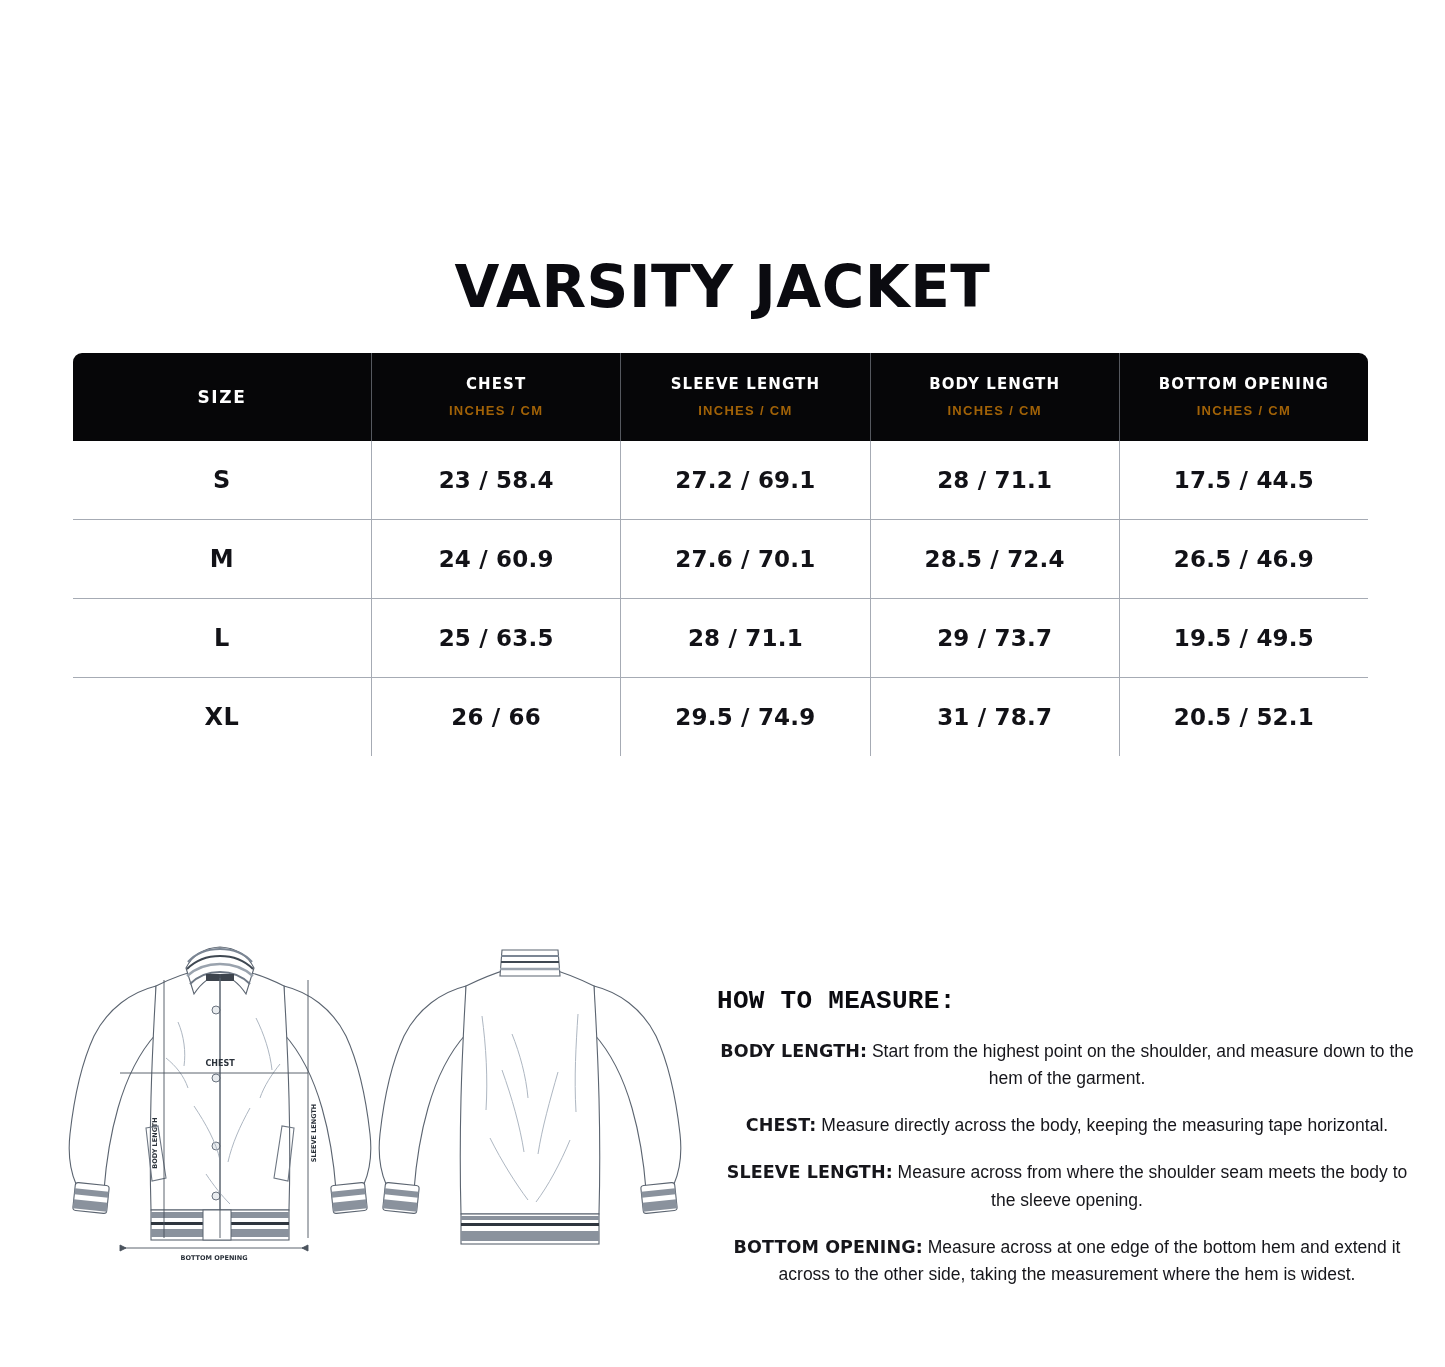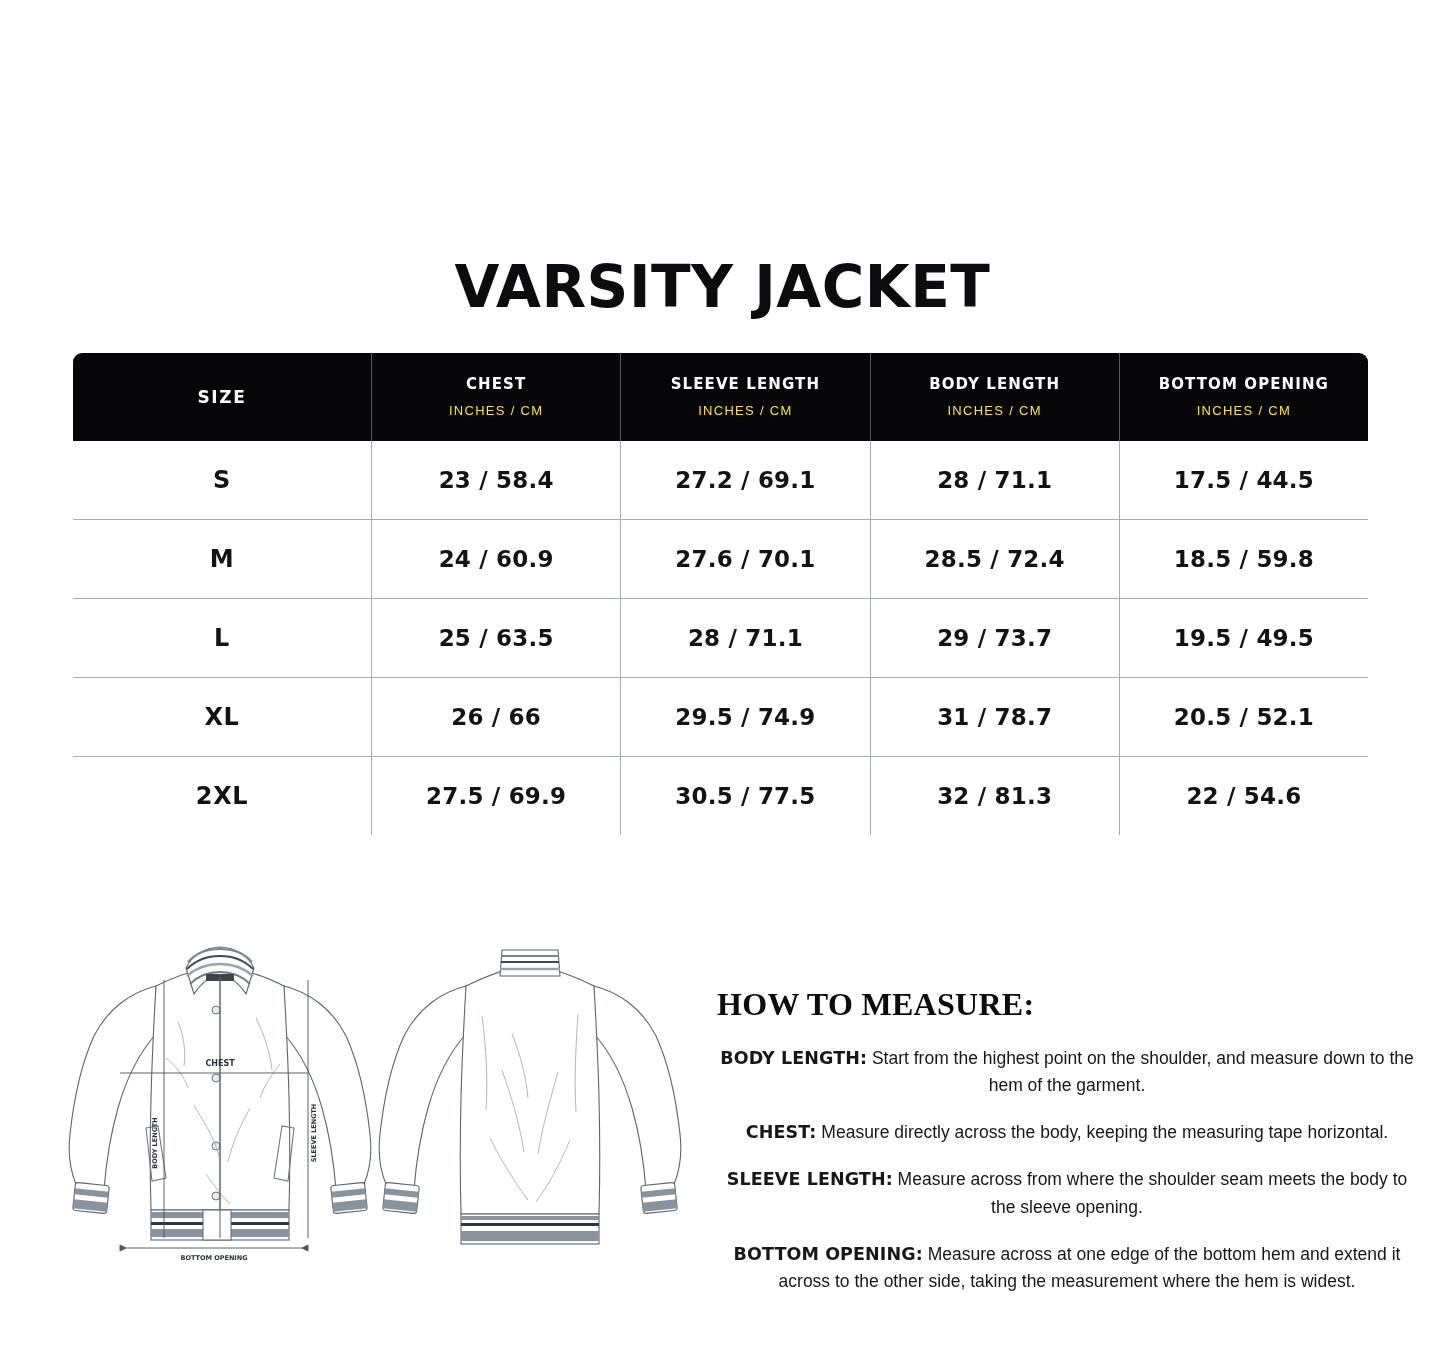--- a/index.html
+++ b/index.html
@@ -69,24 +69,24 @@
     display: block;
     font-size: 15px;
     font-weight: 800;
     letter-spacing: 1.1px;
     font-family: "DejaVu Sans", sans-serif;
     line-height: 1.1;
   }
   .th-sub {
     display: block;
     font-size: 13px;
-    font-weight: 400;
+    font-weight: 700;
     letter-spacing: 1.3px;
     margin-top: 11px;
-    color: #fde047;
+    color: #a16207;
     font-family: "Liberation Sans", sans-serif;
   }
   .th-size .th-main {
     font-size: 17px;
     letter-spacing: 1.6px;
   }
 
   .size-table tbody td {
     height: 78px;
     padding: 0;
@@ -127,25 +127,25 @@
   .figure svg { display: block; width: 100%; height: 100%; }
 
   
   .measure {
     position: absolute;
     left: 717px;
     top: 986px;
     width: 700px;
   }
   .measure-title {
-    font-size: 32px;
+    font-size: 26px;
     font-weight: 900;
     letter-spacing: 0.3px;
     color: #0b0b10;
-    font-family: Liberation Serif, serif;
+    font-family: Liberation Mono, monospace;
     margin-bottom: 22px;
   }
   .measure-item {
     font-size: 17.5px;
     line-height: 1.55;
     color: #16161b;
     margin-bottom: 20px;
     font-family: "Liberation Sans", sans-serif;
     text-align: center;
   }
@@ -201,42 +201,35 @@
         <td>23 / 58.4</td>
         <td>27.2 / 69.1</td>
         <td>28 / 71.1</td>
         <td>17.5 / 44.5</td>
       </tr>
       <tr>
         <td class="cell-size">M</td>
         <td>24 / 60.9</td>
         <td>27.6 / 70.1</td>
         <td>28.5 / 72.4</td>
-        <td>18.5 / 59.8</td>
+        <td>26.5 / 46.9</td>
       </tr>
       <tr>
         <td class="cell-size">L</td>
         <td>25 / 63.5</td>
         <td>28 / 71.1</td>
         <td>29 / 73.7</td>
         <td>19.5 / 49.5</td>
       </tr>
       <tr>
         <td class="cell-size">XL</td>
         <td>26 / 66</td>
         <td>29.5 / 74.9</td>
         <td>31 / 78.7</td>
         <td>20.5 / 52.1</td>
-      </tr>
-      <tr>
-        <td class="cell-size">2XL</td>
-        <td>27.5 / 69.9</td>
-        <td>30.5 / 77.5</td>
-        <td>32 / 81.3</td>
-        <td>22 / 54.6</td>
       </tr>
     </tbody>
   </table>
 
   <div class="figures">
 
     <div class="figure front">
       <svg viewBox="0 0 320 370" xmlns="http://www.w3.org/2000/svg">
         <defs>
           <linearGradient id="shade" x1="0" y1="0" x2="1" y2="0">

